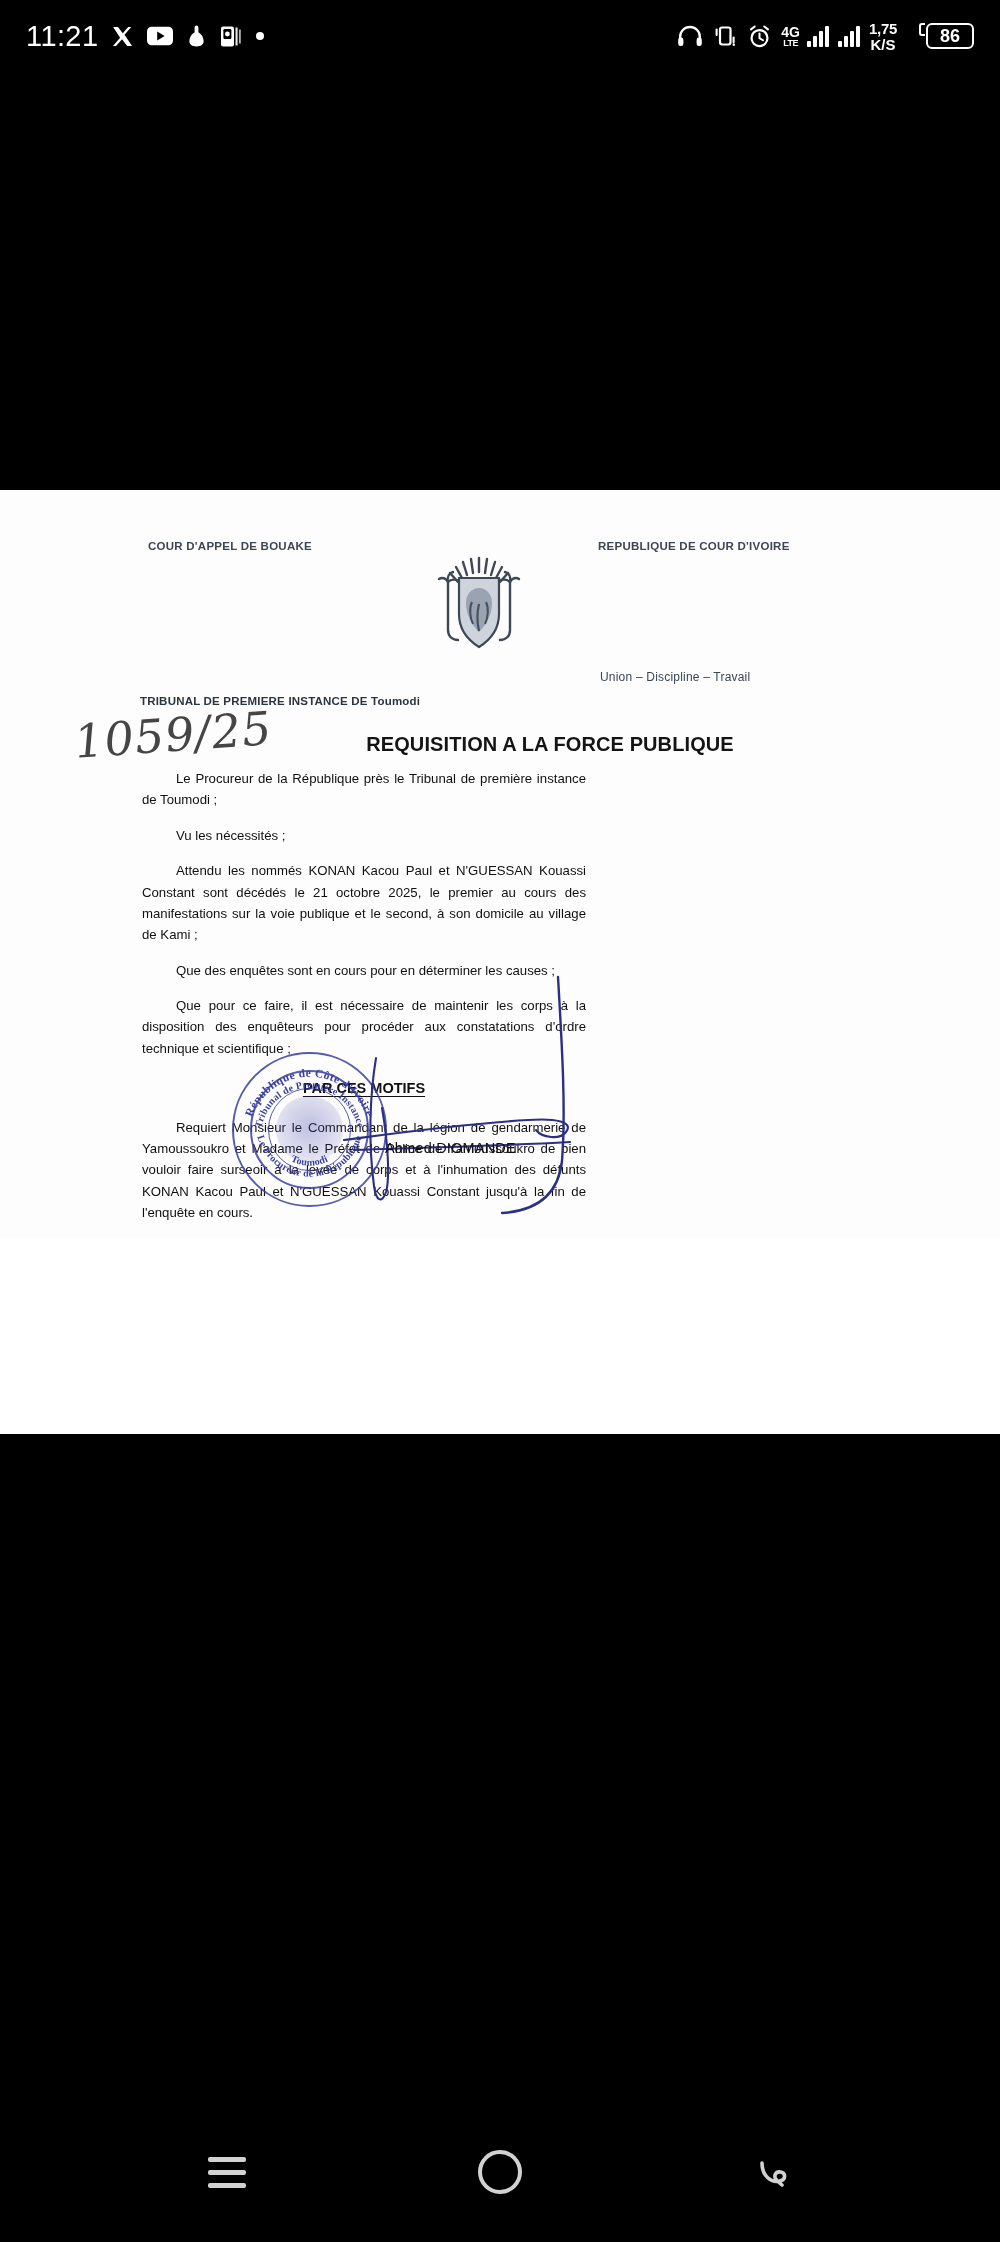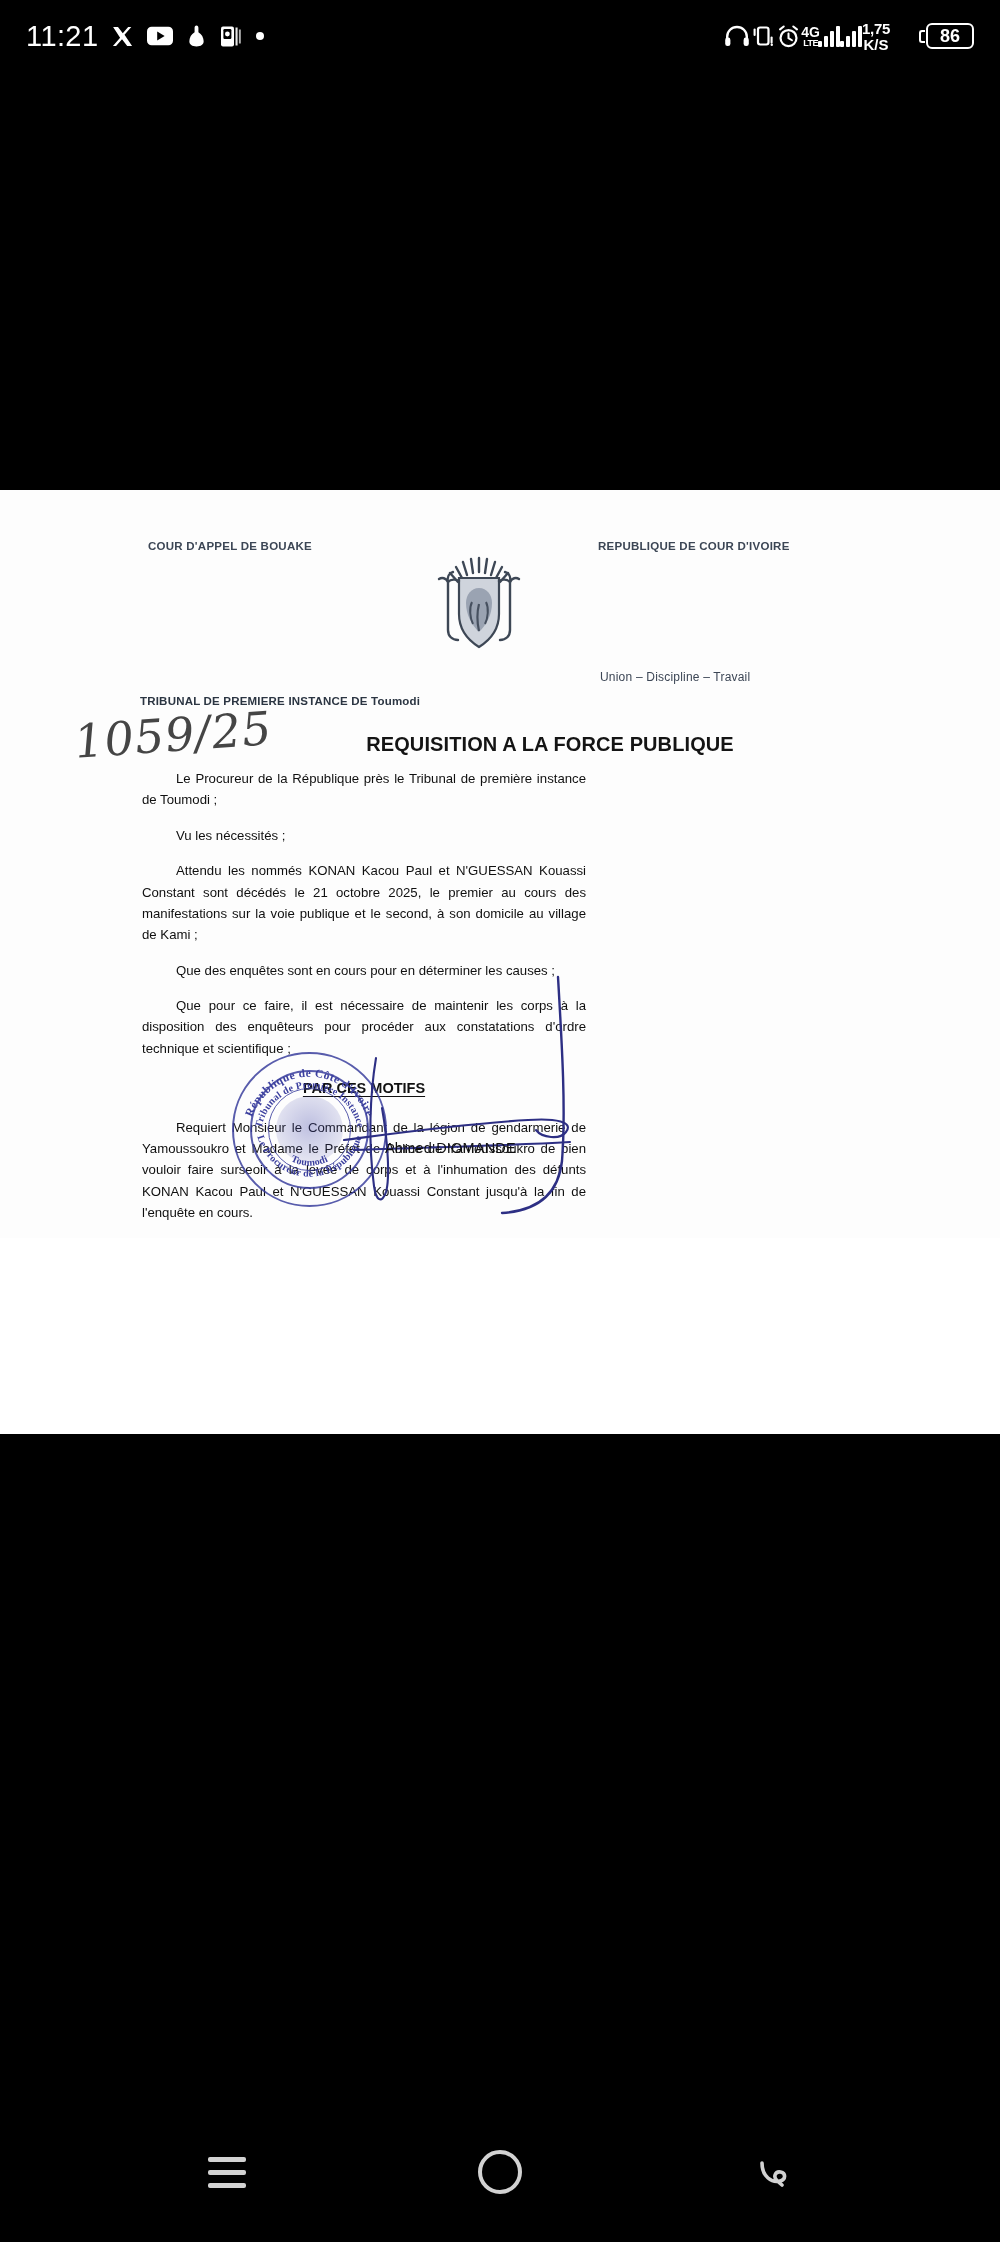--- a/index.html
+++ b/index.html
@@ -46,20 +46,21 @@
   }
   .sicon {
     display: inline-flex;
     align-items: center;
     justify-content: center;
     color: #fff;
   }
   .status-right {
     display: flex;
     align-items: center;
+    gap: 9px;
   }
   .net-speed {
     display: flex;
     flex-direction: column;
     align-items: center;
     line-height: 1;
     margin-right: 11px;
   }
   .net-speed .v { font-size: 15px; font-weight: 700; letter-spacing: -0.3px; }
   .net-speed .u { font-size: 15px; font-weight: 700; margin-top: 1px; }
@@ -83,22 +84,21 @@
     width: 4px;
     background: #fff;
     border-radius: 1px;
   }
   .bars i:nth-child(1){ height: 6px; }
   .bars i:nth-child(2){ height: 11px; }
   .bars i:nth-child(3){ height: 16px; }
   .bars i:nth-child(4){ height: 21px; }
   .battery {
     display: flex;
-    align-items: center;
-    margin-left: 18px;
+    margin-left: 2px;
   }
   .battery .cap {
     width: 4px; height: 9px;
     background: transparent;
     border: 2px solid #fff;
     border-right: none;
     border-radius: 3px 0 0 3px;
     margin-right: 1px;
   }
   .battery .shell {

